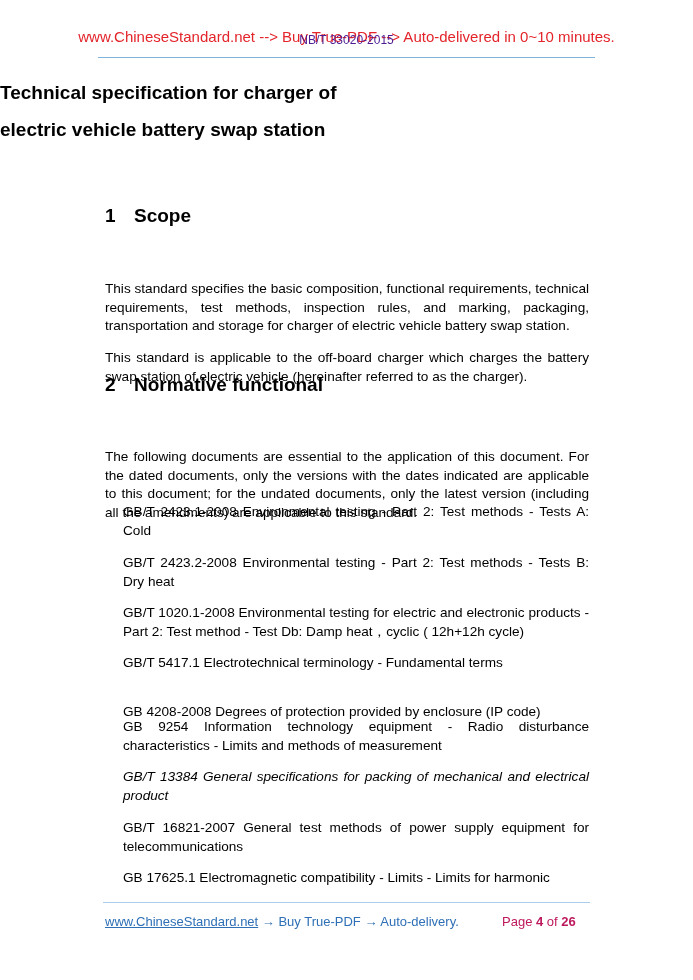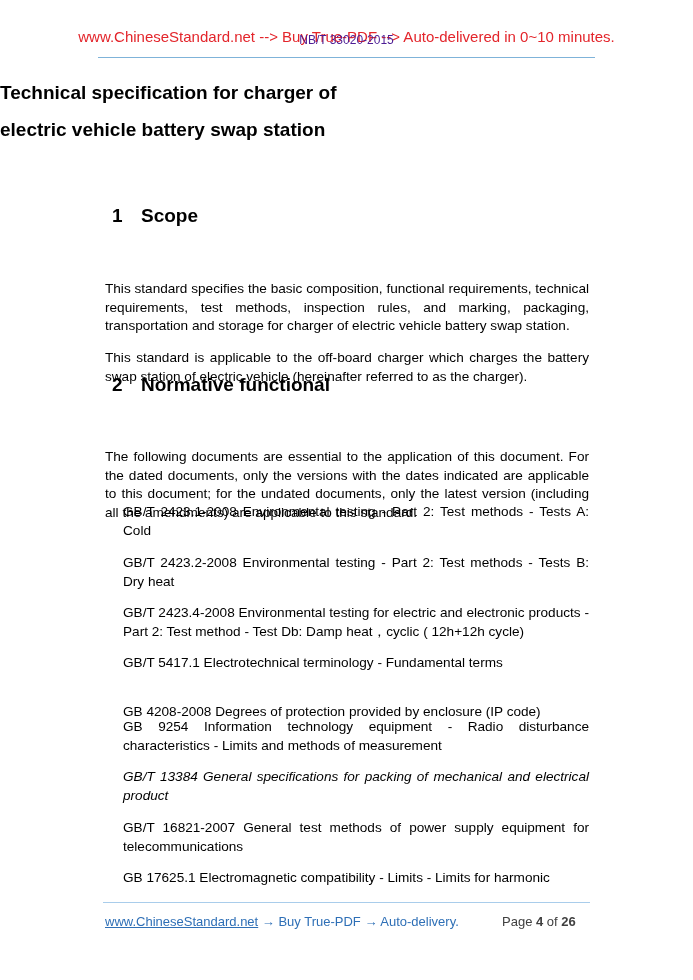--- a/index.html
+++ b/index.html
@@ -11,33 +11,33 @@
     .doc-code { position: absolute; top: 33px; left: 0; width: 693px; text-align: center;
                 font-size: 12px; color: #4c1d95; z-index: 3; }
     .header-rule { position: absolute; top: 57px; left: 98px; width: 497px; height: 0;
                    border-top: 1px solid #7fb3d9; }
 
     .title { position: absolute; left: 0; width: 645px; text-align: left;
              font-size: 19px; font-weight: bold; }
     .title.l1 { top: 82px; }
     .title.l2 { top: 119px; }
 
-    .h1 { position: absolute; left: 105px; font-size: 19px; font-weight: bold; margin-left: 7px; }
+    .h1 { position: absolute; left: 105px; font-size: 19px; font-weight: bold; }
     .h1 .num { display: inline-block; width: 29px; }
 
     .para { position: absolute; left: 105px; width: 484px; font-size: 13.6px; line-height: 18.5px;
             text-align: justify; margin-top: 32px; }
     .ref  { position: absolute; left: 123px; width: 466px; font-size: 13.6px; line-height: 18.5px;
             text-align: justify; }
 
     .footer-rule { position: absolute; top: 902px; left: 103px; width: 487px; height: 0;
                    border-top: 1px solid #a9cdeb; }
     .footer-link { position: absolute; top: 914px; left: 105px; font-size: 13px; color: #2e6fb6; }
     .footer-link a { color: #2e6fb6; text-decoration: underline; }
-    .footer-page { position: absolute; top: 914px; left: 502px; font-size: 13px; color: #404040; }
+    .footer-page { position: absolute; top: 914px; left: 502px; font-size: 13px; color: #be185d; }
     .footer-page b { font-weight: bold; }
   </style>
 </head>
 <body>
 
 <div class="promo-banner">www.ChineseStandard.net --&gt; Buy True-PDF --&gt; Auto-delivered in 0~10 minutes.</div>
 <div class="doc-code">NB/T 33020-2015</div>
 <div class="header-rule"></div>
 
 <div class="title l1">Technical specification for charger of</div>
@@ -49,21 +49,21 @@
 <div class="para" style="top:248px;">This standard specifies the basic composition, functional requirements, technical requirements, test methods, inspection rules, and marking, packaging, transportation and storage for charger of electric vehicle battery swap station.</div>
 <div class="para" style="top:317px;">This standard is applicable to the off-board charger which charges the battery swap station of electric vehicle (hereinafter referred to as the charger).</div>
 
 <div class="h1" style="top:374px;">
   <span class="num">2</span><span>Normative functional</span>
 </div>
 <div class="para" style="top:416px;">The following documents are essential to the application of this document. For the dated documents, only the versions with the dates indicated are applicable to this document; for the undated documents, only the latest version (including all the amendments) are applicable to this standard.</div>
 
 <div class="ref" style="top:503px;">GB/T 2423.1-2008 Environmental testing - Part 2: Test methods - Tests A: Cold</div>
 <div class="ref" style="top:554px;">GB/T 2423.2-2008 Environmental testing - Part 2: Test methods - Tests B: Dry heat</div>
-<div class="ref" style="top:604px;">GB/T 2423.4-2008 Environmental testing for electric and electronic products - Part 2: Test method - Test Db: Damp heat，cyclic ( 12h+12h cycle)</div>
+<div class="ref" style="top:604px;">GB/T 1020.1-2008 Environmental testing for electric and electronic products - Part 2: Test method - Test Db: Damp heat，cyclic ( 12h+12h cycle)</div>
 <div class="ref" style="top:654px;">GB/T 5417.1 Electrotechnical terminology - Fundamental terms</div>
 <div class="ref" style="top:703px;">GB 4208-2008 Degrees of protection provided by enclosure (IP code)</div>
 <div class="ref" style="top:718px;">GB 9254 Information technology equipment - Radio disturbance characteristics - Limits and methods of measurement</div>
 <div class="ref" style="top:768px;font-style:italic;">GB/T 13384 General specifications for packing of mechanical and electrical product</div>
 <div class="ref" style="top:819px;">GB/T 16821-2007 General test methods of power supply equipment for telecommunications</div>
 <div class="ref" style="top:869px;">GB 17625.1 Electromagnetic compatibility - Limits - Limits for harmonic</div>
 
 <div class="footer-rule"></div>
 <div class="footer-link">
   <a>www.ChineseStandard.net</a><span> → Buy True-PDF → Auto-delivery.</span>

